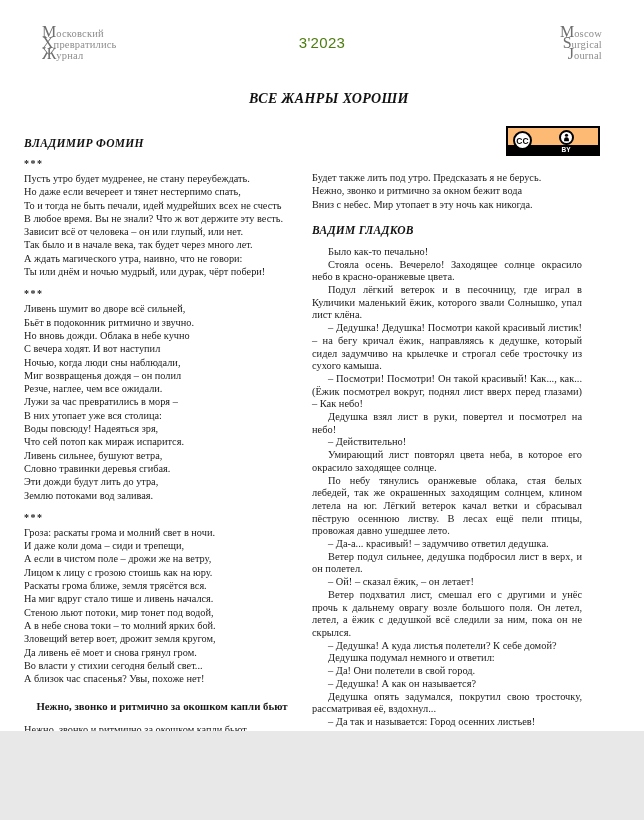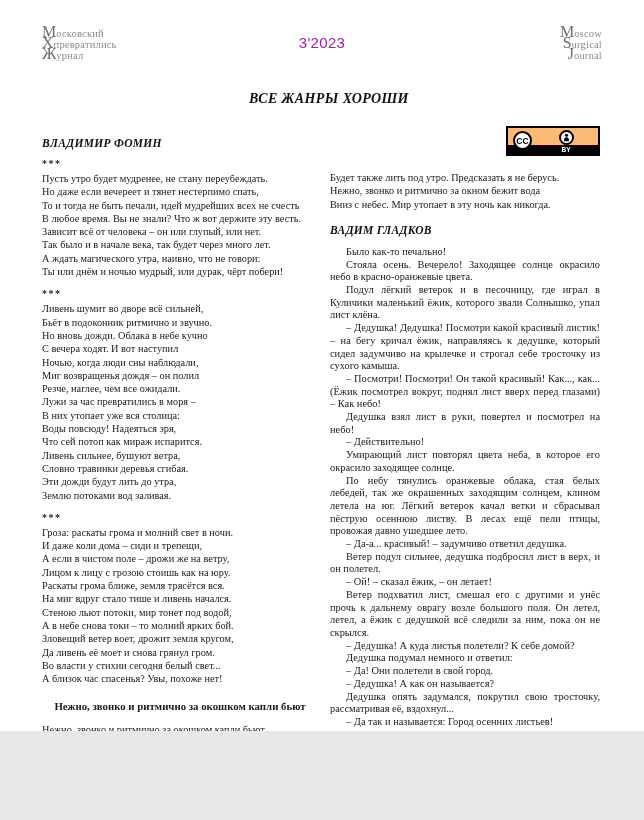--- a/index.html
+++ b/index.html
@@ -9,35 +9,35 @@
     background: #ffffff; color: #1a1a1a; overflow: hidden;
     font-family: "Liberation Serif", serif;
   }
   
   .header { display: flex; justify-content: space-between; align-items: flex-start; padding: 26px 42px 0; }
   .wordmark { color: #8d8d8d; width: 120px; }
   .wordmark-line { white-space: nowrap; line-height: 11px; height: 11px; }
   .wordmark-initial { font-size: 16px; color: #6e6e6e; }
   .wordmark-rest { font-size: 10.5px; letter-spacing: 0.2px; }
   .wordmark-en { text-align: right; }
-  .issue { font-family: "Liberation Sans", sans-serif; font-size: 15px; margin-top: 8px; letter-spacing: 0.3px; color: #a21caf; }
+  .issue { font-family: "Liberation Sans", sans-serif; font-size: 15px; margin-top: 8px; letter-spacing: 0.3px; color: #4d7c0f; }
   
   .title { margin: 32px 0 0; text-align: center; font-size: 14px; font-weight: bold; font-style: italic; letter-spacing: 0.4px; color: #111; padding-left: 14px; }
   
   .cc-badge { position: absolute; left: 506px; top: 126px; width: 94px; height: 30px; background: #fdba74; border: 2px solid #000; }
   .cc-bar { position: absolute; left: 0; right: 0; bottom: 0; height: 9px; background: #000; color: #fff;
             font-family: "Liberation Sans", sans-serif; font-size: 6.5px; font-weight: bold;
             display: flex; justify-content: center; align-items: center; padding-left: 26px; }
   .cc-circle { position: absolute; left: 5px; top: 3px; width: 19px; height: 19px; border: 2px solid #000; border-radius: 50%;
                background: #fff; display: flex; align-items: center; justify-content: center; z-index: 2;
                font-family: "Liberation Sans", sans-serif; font-weight: bold; font-size: 8.5px; color: #000; }
   .person-circle { position: absolute; left: 51px; top: 2px; width: 15px; height: 15px; border: 2px solid #000; border-radius: 50%;
                    background: #fff; display: flex; align-items: center; justify-content: center; }
   
-  .columns { display: flex; gap: 12px; padding: 0 42px; margin-top: 30px; }
+  .columns { display: flex; gap: 12px; padding: 0 24px; margin-top: 30px; }
   .col-left { width: 276px; }
   .col-right { width: 270px; padding-top: 34px; }
   .author { font-size: 11.5px; font-weight: bold; font-style: italic; letter-spacing: 0.3px; margin: 0 0 9px; color: #111; }
   .author-right { margin: 12px 0 10px; }
   .poem { margin: 0 0 10px; }
   .poem-marker { font-weight: bold; font-size: 10px; letter-spacing: 1.5px; line-height: 11px; margin-bottom: 3px; }
   .poem-line { font-size: 10.3px; line-height: 13.3px; white-space: nowrap; }
   .subtitle { font-size: 10.8px; font-weight: bold; text-align: center; margin: 15px 0 11px; }
   .stanza { margin: 0 0 13px; }
   .story p { margin: 0; font-size: 10.4px; line-height: 12.7px; text-align: justify; text-indent: 16px; }

